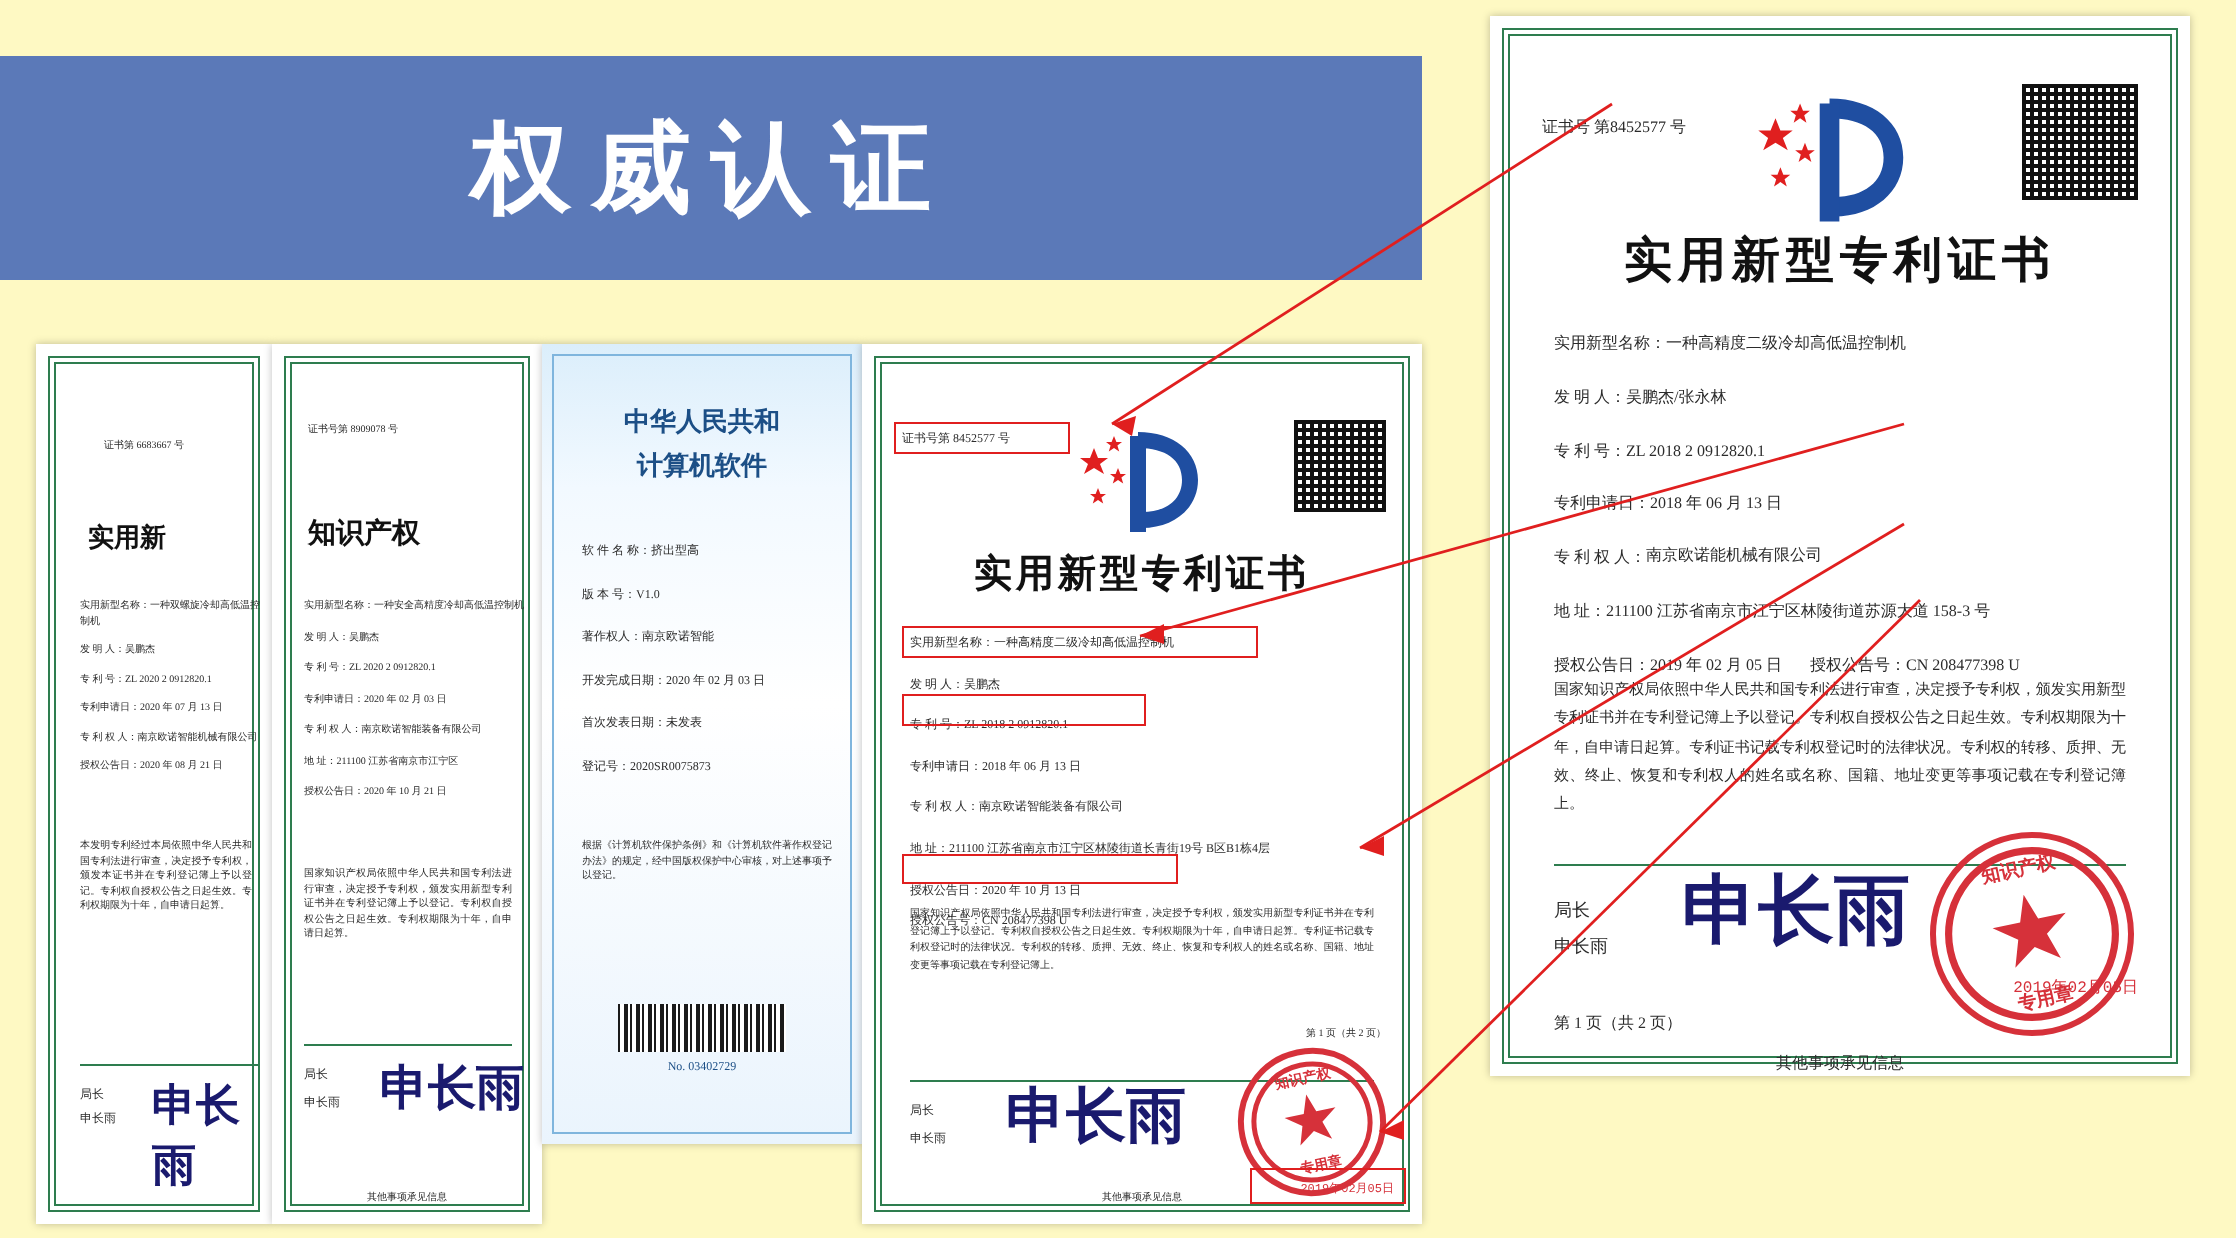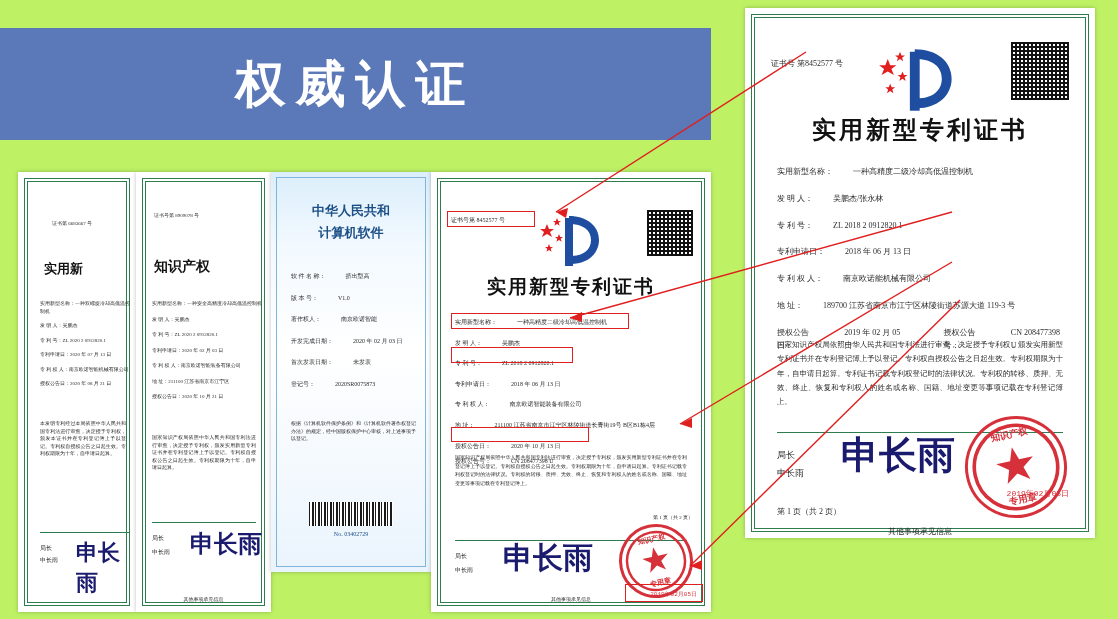--- a/index.html
+++ b/index.html
@@ -3,21 +3,21 @@
 <meta charset="utf-8">
 <style>
   html,body{margin:0;padding:0;}
   body{
     width:1118px;height:619px;
     background:#efefef;
     font-family:"Liberation Serif", serif;
     overflow:hidden;
     position:relative;
   }
-  .stage{position:absolute;left:0;top:0;width:1118px;height:619px;background:#bef264;}
+  .stage{position:absolute;left:0;top:0;width:1118px;height:619px;background:#fef9c3;}
 
   
   .banner{
     position:absolute;left:0;top:28px;width:711px;height:112px;
     background:#5b79b8;
   }
   .banner-title{
     position:absolute;left:0;top:0;width:711px;height:112px;
     display:flex;align-items:center;justify-content:center;
     color:#ffffff;font-size:50px;letter-spacing:10px;
@@ -77,21 +77,21 @@
 
   
   .watermark{
     position:absolute;left:176px;top:322px;
     font-family:"DejaVu Sans", sans-serif;
     font-size:55px;font-weight:bold;color:#e01f1f;
     letter-spacing:4px;
     white-space:nowrap;
     text-shadow:0 0 1px #e01f1f;
   }
-  .row{display:flex;gap:20px;}
+  .row{display:flex;gap:0;}
 </style>
 </head>
 <body>
 
 <div class="stage">
 
   <div class="banner">
     <div class="banner-title">权威认证</div>
   </div>
 
@@ -309,21 +309,21 @@
       <div class="row" style="margin-top:14px;">
           <span class="tiny2" style="font-size:8px;">专利申请日：</span>
           <span class="tiny2" style="font-size:8px;">2018 年 06 月 13 日</span>
         </div>
       <div class="row" style="margin-top:14px;">
           <span class="tiny2" style="font-size:8px;">专 利 权 人：</span>
           <span class="tiny2" style="font-size:8px;font-family:Liberation Mono, monospace;">南京欧诺能机械有限公司</span>
         </div>
       <div class="row" style="margin-top:14px;">
           <span class="tiny2" style="font-size:8px;">地    址：</span>
-          <span class="tiny2" style="font-size:8px;">189700 江苏省南京市江宁区林陵街道苏源大道 119-3 号</span>
+          <span class="tiny2" style="font-size:8px;">211100 江苏省南京市江宁区林陵街道苏源大道 158-3 号</span>
         </div>
       <div class="row" style="margin-top:14px;">
         <span class="tiny2" style="font-size:8px;">授权公告日：</span>
         <span class="tiny2" style="font-size:8px;">2019 年 02 月 05 日</span>
         <span class="tiny2" style="font-size:8px;margin-left:14px;">授权公告号：</span>
         <span class="tiny2" style="font-size:8px;">CN 208477398 U</span>
       </div>
     </div>
 
     <div class="tiny2" style="position:absolute;left:32px;top:330px;width:286px;text-align:justify;font-size:7.5px;line-height:1.9;">国家知识产权局依照中华人民共和国专利法进行审查，决定授予专利权，颁发实用新型专利证书并在专利登记簿上予以登记。专利权自授权公告之日起生效。专利权期限为十年，自申请日起算。专利证书记载专利权登记时的法律状况。专利权的转移、质押、无效、终止、恢复和专利权人的姓名或名称、国籍、地址变更等事项记载在专利登记簿上。</div>

